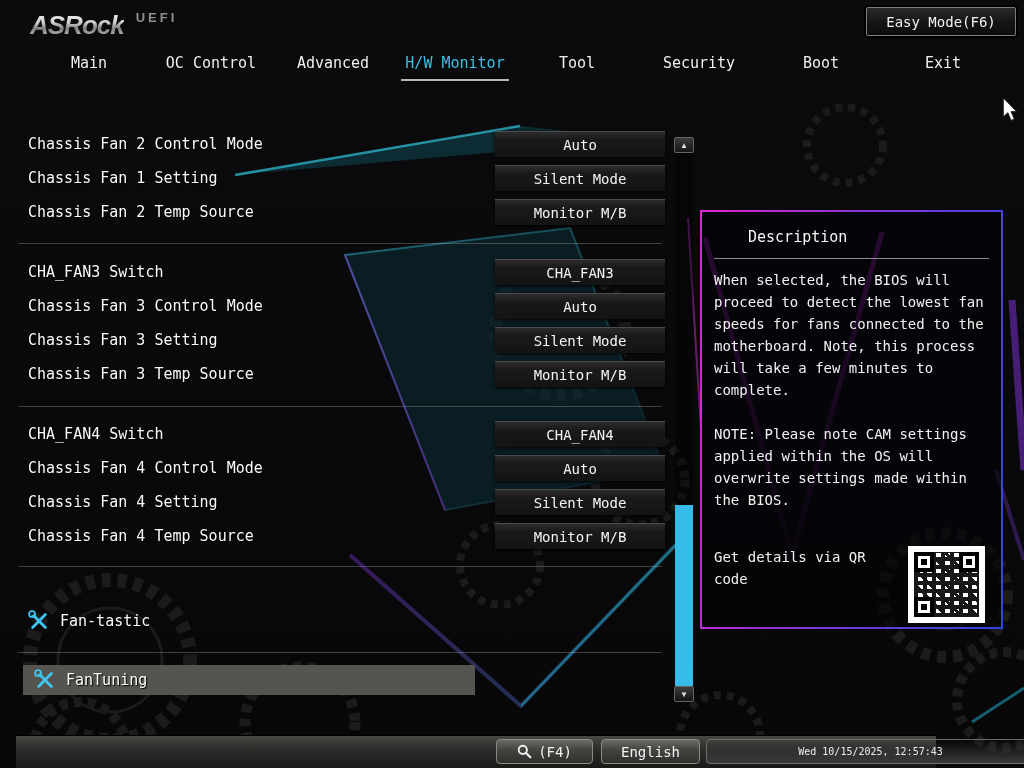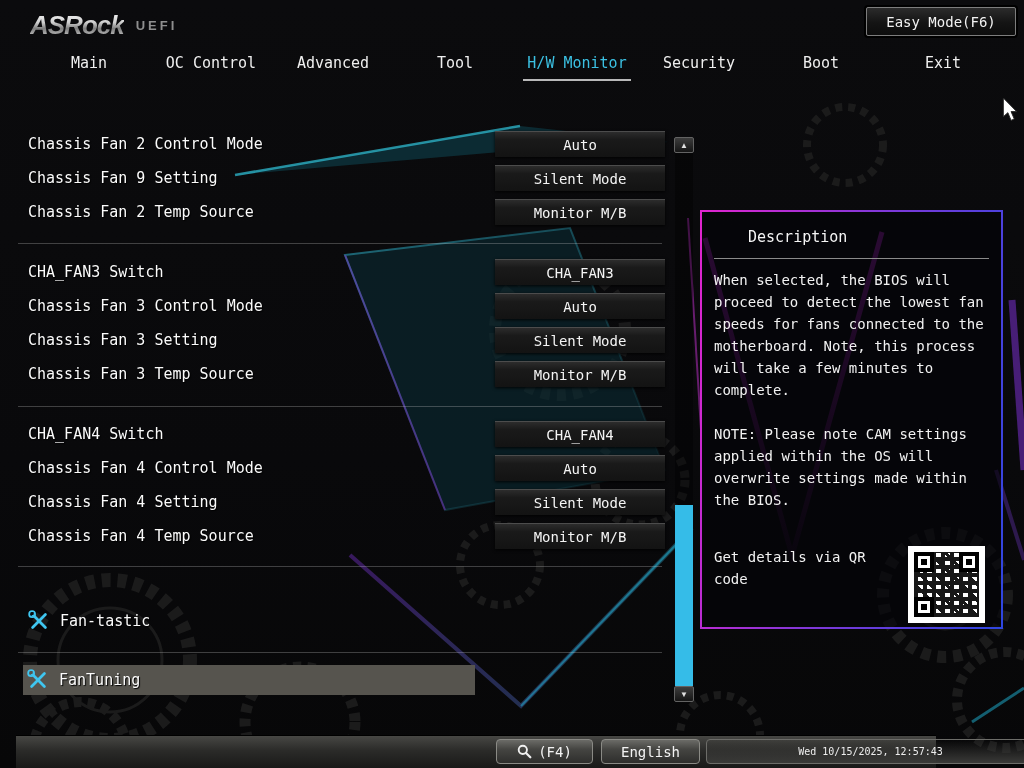--- a/index.html
+++ b/index.html
@@ -5,21 +5,21 @@
   * { margin:0; padding:0; box-sizing:border-box; }
   html,body { background:#000; }
   .screen {
     position:relative; width:1024px; height:768px; overflow:hidden;
     background:linear-gradient(180deg,#0b0b0d 0%,#09090b 60%,#070708 100%);
     font-family:"DejaVu Sans Mono", monospace; color:#f0f0f0;
   }
   .bg-art { position:absolute; inset:0; z-index:0; }
 
   
-  .logo { position:absolute; left:30px; top:10px; z-index:3; display:flex; align-items:center; gap:12px; }
+  .logo { position:absolute; left:30px; top:10px; z-index:3; display:flex; align-items:flex-start; gap:12px; }
   .logo-main {
     font-family:"Liberation Sans", sans-serif; font-style:italic; font-weight:bold;
     font-size:26px; letter-spacing:-1px;
     background:linear-gradient(180deg,#ffffff 0%,#cfcfcf 40%,#7e7e7e 60%,#e8e8e8 100%);
     -webkit-background-clip:text; background-clip:text; color:transparent;
   }
   .logo-sub { font-family:"Liberation Sans", sans-serif; font-size:13px; font-weight:bold; letter-spacing:3px; color:#8f8f8f; }
   .easy-mode-btn {
     position:absolute; left:866px; top:7px; width:150px; height:29px; z-index:3;
     background:linear-gradient(180deg,#2b2b2b 0%,#141414 55%,#0d0d0d 100%);
@@ -40,21 +40,21 @@
   .row-value {
     position:absolute; left:495px; width:170px; height:26px;
     background:linear-gradient(180deg,#2c2c2c 0%,#1a1a1a 30%,#131313 100%);
     border:none; border-top:1px solid #4c4c4c; box-shadow:0 1px 3px rgba(0,0,0,.9);
     color:#f5f5f5; font-family:"DejaVu Sans Mono", monospace; font-size:14px; cursor:pointer;
   }
   .separator { position:absolute; left:18px; width:644px; height:1px; background:rgba(210,210,210,.28); }
 
   .tool-row { position:absolute; display:flex; align-items:center; gap:10px; height:30px; cursor:pointer; }
   .tool-row .t-label { font-size:15px; color:#fbfbfb; text-shadow:1px 1px 1px #000; }
-  .tool-row.selected { left:23px; width:452px; background:#56544e; padding-left:4px; }
+  .tool-row.selected { left:23px; width:452px; background:#56544e; padding-left:11px; }
   .tool-icon { width:22px; height:22px; flex:0 0 auto; }
 
   
   .scrollbar { position:absolute; left:674px; top:137px; width:20px; height:566px; }
   .scroll-btn {
     position:absolute; left:0; width:20px; height:16px;
     background:linear-gradient(180deg,#3d3d3d,#151515); border:1px solid #636363; border-radius:2px;
     color:#e0e0e0; font-size:8px; line-height:13px; text-align:center; cursor:pointer; padding:0;
   }
   .scroll-up { top:0; }
@@ -168,45 +168,45 @@
   <nav class="nav">
     <div class="nav-tab">
         <span>Main</span>
       </div>
     <div class="nav-tab">
         <span>OC Control</span>
       </div>
     <div class="nav-tab">
         <span>Advanced</span>
       </div>
-    <div class="nav-tab">
-        <span>Tool</span>
-      </div>
     <div class="nav-tab active">
         <span>H/W Monitor</span>
+      </div>
+    <div class="nav-tab">
+        <span>Tool</span>
       </div>
     <div class="nav-tab">
         <span>Security</span>
       </div>
     <div class="nav-tab">
         <span>Boot</span>
       </div>
     <div class="nav-tab">
         <span>Exit</span>
       </div>
   </nav>
 
   <div class="content">
 
     <div class="row" style="top:131px">
       <span class="row-label">Chassis Fan 2 Control Mode</span>
       <button class="row-value">Auto</button>
     </div>
     <div class="row" style="top:165px">
-      <span class="row-label">Chassis Fan 9 Setting</span>
+      <span class="row-label">Chassis Fan 1 Setting</span>
       <button class="row-value">Silent Mode</button>
     </div>
     <div class="row" style="top:199px">
       <span class="row-label">Chassis Fan 2 Temp Source</span>
       <button class="row-value">Monitor M/B</button>
     </div>
     <div class="separator" style="top:243px"></div>
 
     <div class="row" style="top:259px">
       <span class="row-label">CHA_FAN3 Switch</span>

